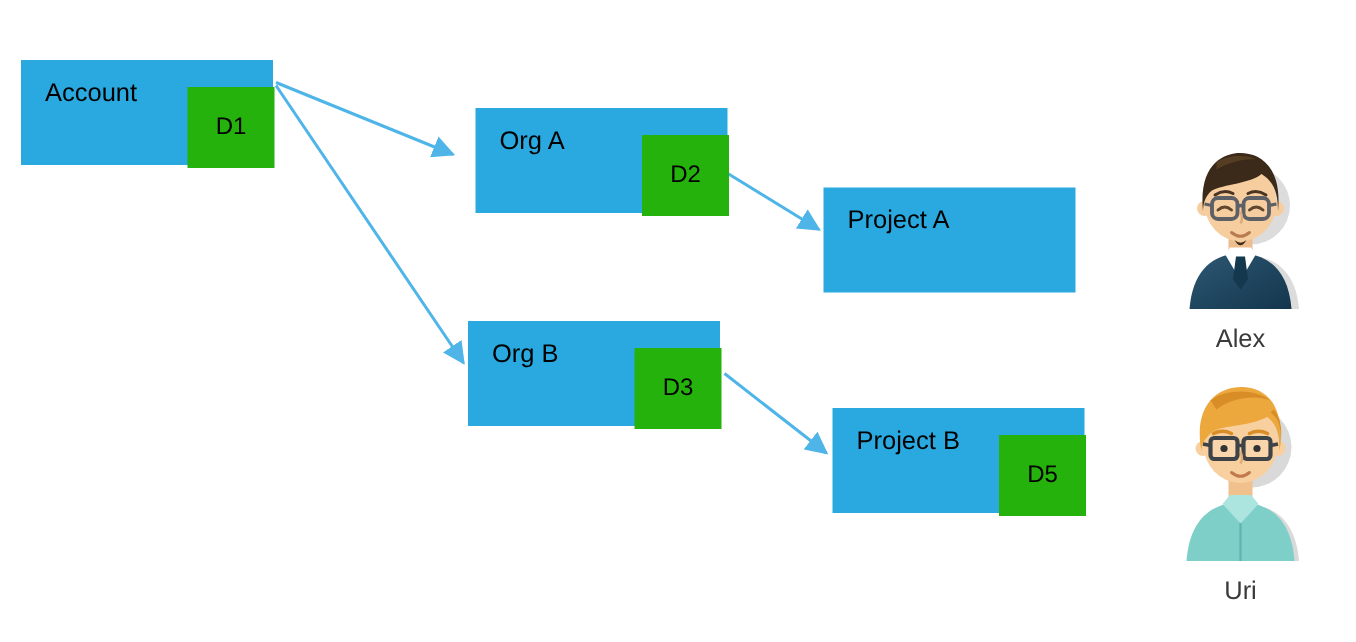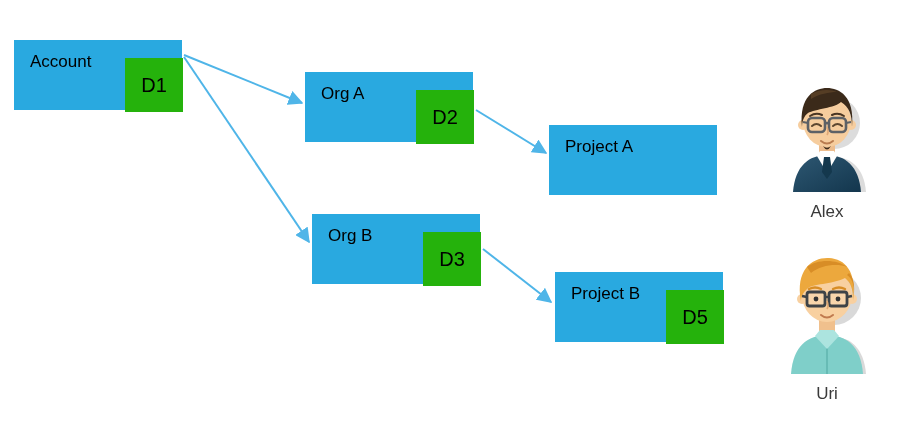--- a/index.html
+++ b/index.html
@@ -52,21 +52,21 @@
   .node-badge {
     position: absolute;
     left: 111px; top: 18px;
     width: 58px; height: 54px;
     background: var(--badge-fill);
     display: flex;
     align-items: center;
     justify-content: center;
   }
   .badge-label {
-    font-size: 20px;
+    font-size: 16px;
     color: var(--text-color);
   }
   .user {
     position: absolute;
     width: 92px;
     text-align: center;
   }
   .avatar-slot { display: block; line-height: 0; }
   .user-name {
     display: block;
@@ -92,21 +92,21 @@
     </svg>
   <div id="nodes">
       <div class="node" style="left: 14px; top: 19px; margin-top: 21px;">
     <div class="node-box">
       <span class="node-label">Account</span>
     </div>
     <div class="node-badge">
       <span class="badge-label">D1</span>
     </div>
   </div>
-      <div class="node" style="left: 305px; top: 72px;">
+      <div class="node" style="left: 317px; top: 72px;">
     <div class="node-box">
       <span class="node-label">Org A</span>
     </div>
     <div class="node-badge">
       <span class="badge-label">D2</span>
     </div>
   </div>
       <div class="node" style="left: 312px; top: 214px;">
     <div class="node-box">
       <span class="node-label">Org B</span>
@@ -123,21 +123,21 @@
       <div class="node" style="left: 555px; top: 272px;">
     <div class="node-box">
       <span class="node-label">Project B</span>
     </div>
     <div class="node-badge">
       <span class="badge-label">D5</span>
     </div>
   </div>
     </div>
   <div id="users">
-      <div class="user" style="left: 781px; top: 80px;">
+      <div class="user" style="left: 781px; top: 94px;">
     <span class="avatar-slot"><svg viewBox="0 0 92 112" width="92" height="112">
     <defs>
       <linearGradient id="alexSweater" x1="0" y1="0" x2="1" y2="1">
         <stop offset="0" stop-color="#2e5873"></stop>
         <stop offset="1" stop-color="#13364d"></stop>
       </linearGradient>
     </defs>
     <g fill="#dcdcdc">
       <circle cx="53" cy="43" r="26"></circle>
       <path d="M21,112 C23,87 37,77 53,77 C69,77 83,87 85,112 Z"></path>

